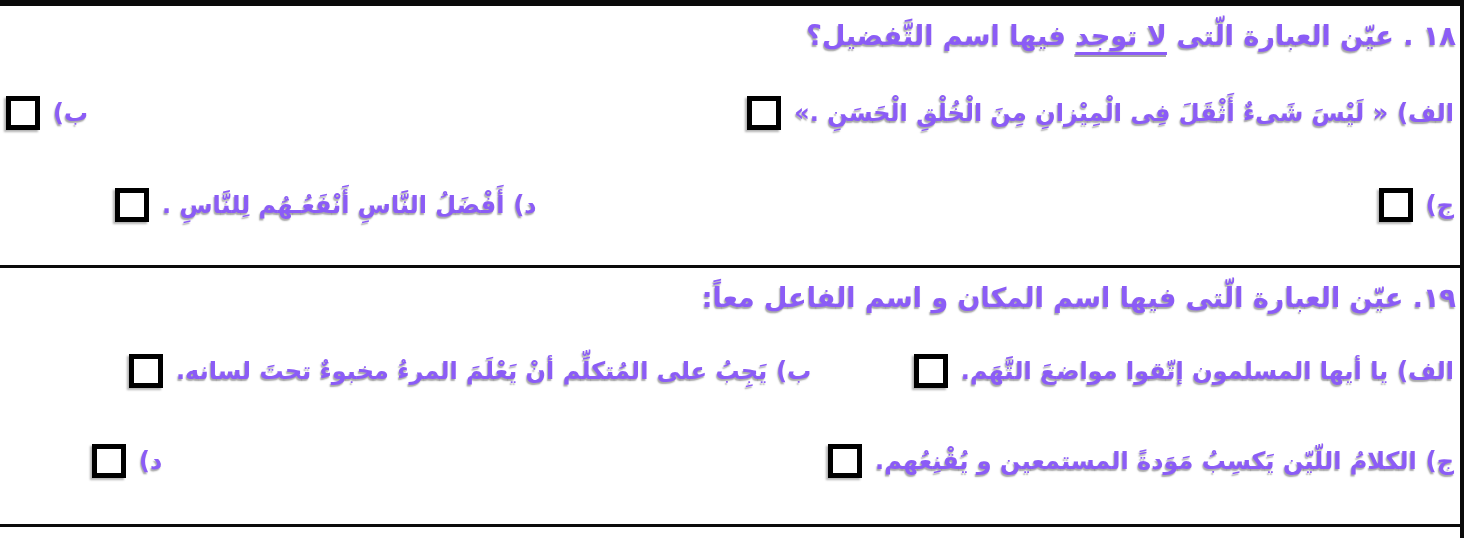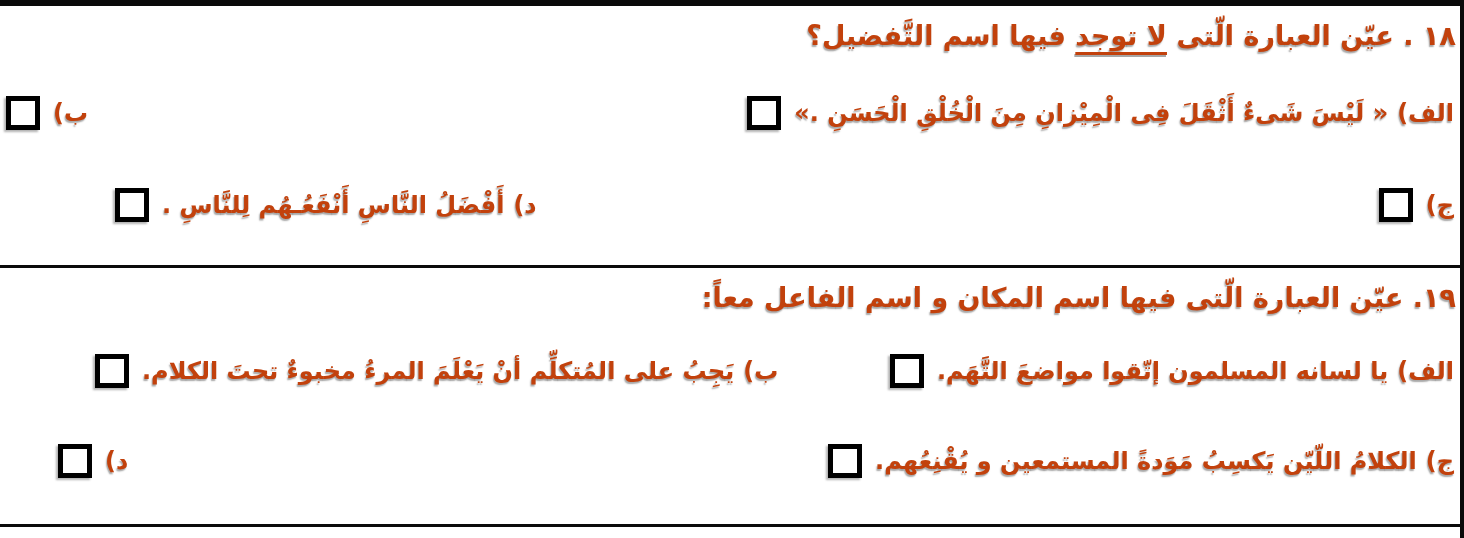--- a/index.html
+++ b/index.html
@@ -8,34 +8,34 @@
     background: #ffffff;
   }
   .sheet {
     position: relative;
     width: 1464px;
     height: 538px;
     box-sizing: border-box;
     background: #ffffff;
     direction: rtl;
     text-align: right;
-    color: #c2410c;
+    color: #8b5cf6;
     font-family: "DejaVu Sans", sans-serif;
     font-weight: bold;
     border-top: 6px solid #0a0a0a;
     border-right: 4px solid #0a0a0a;
     overflow: hidden;
   }
   .section {
     box-sizing: border-box;
     padding-top: 8px;
     padding-right: 4px;
   }
   .sec-18 { height: 262px; border-bottom: 3px solid #0a0a0a; }
-  .sec-19 { height: 259px; border-bottom: 3px solid #0a0a0a; }
+  .sec-19 { height: 259px; border-bottom: 3px solid #0a0a0a; padding-left: 34px; }
   .q-header {
     font-size: 27px;
     line-height: 44px;
     white-space: nowrap;
     text-shadow: -1px 2px 1.5px rgba(0,0,0,0.35);
   }
   .ul-part {
     text-decoration: underline;
     text-underline-offset: 7px;
     text-decoration-thickness: 2.5px;
@@ -113,26 +113,26 @@
     <div class="q-header">
       <span>١٩.</span>
       <span>عيّن  العبارة الّتى فيها اسم المكان و اسم الفاعل معاً:</span>
       <span class="ul-part"></span>
       <span></span>
     </div>
 
     <div class="opt-row row-19-1">
       <div class="option">
         <span>الف)</span>
-        <span>يا لسانه المسلمون إتّقوا مواضعَ التَّهَم.</span>
+        <span>يا أيها المسلمون إتّقوا مواضعَ التَّهَم.</span>
         <span class="checkbox"></span>
       </div>
       <div class="option">
         <span>ب)</span>
-        <span>يَجِبُ على المُتكلِّم أنْ يَعْلَمَ المرءُ مخبوءٌ تحتَ الكلام.</span>
+        <span>يَجِبُ على المُتكلِّم أنْ يَعْلَمَ المرءُ مخبوءٌ تحتَ لسانه.</span>
         <span class="checkbox"></span>
       </div>
     </div>
 
     <div class="opt-row row-19-2">
       <div class="option">
         <span>ج)</span>
         <span>الكلامُ اللّيّن يَكسِبُ مَوَدةً المستمعين و يُقْنِعُهم.</span>
         <span class="checkbox"></span>
       </div>

